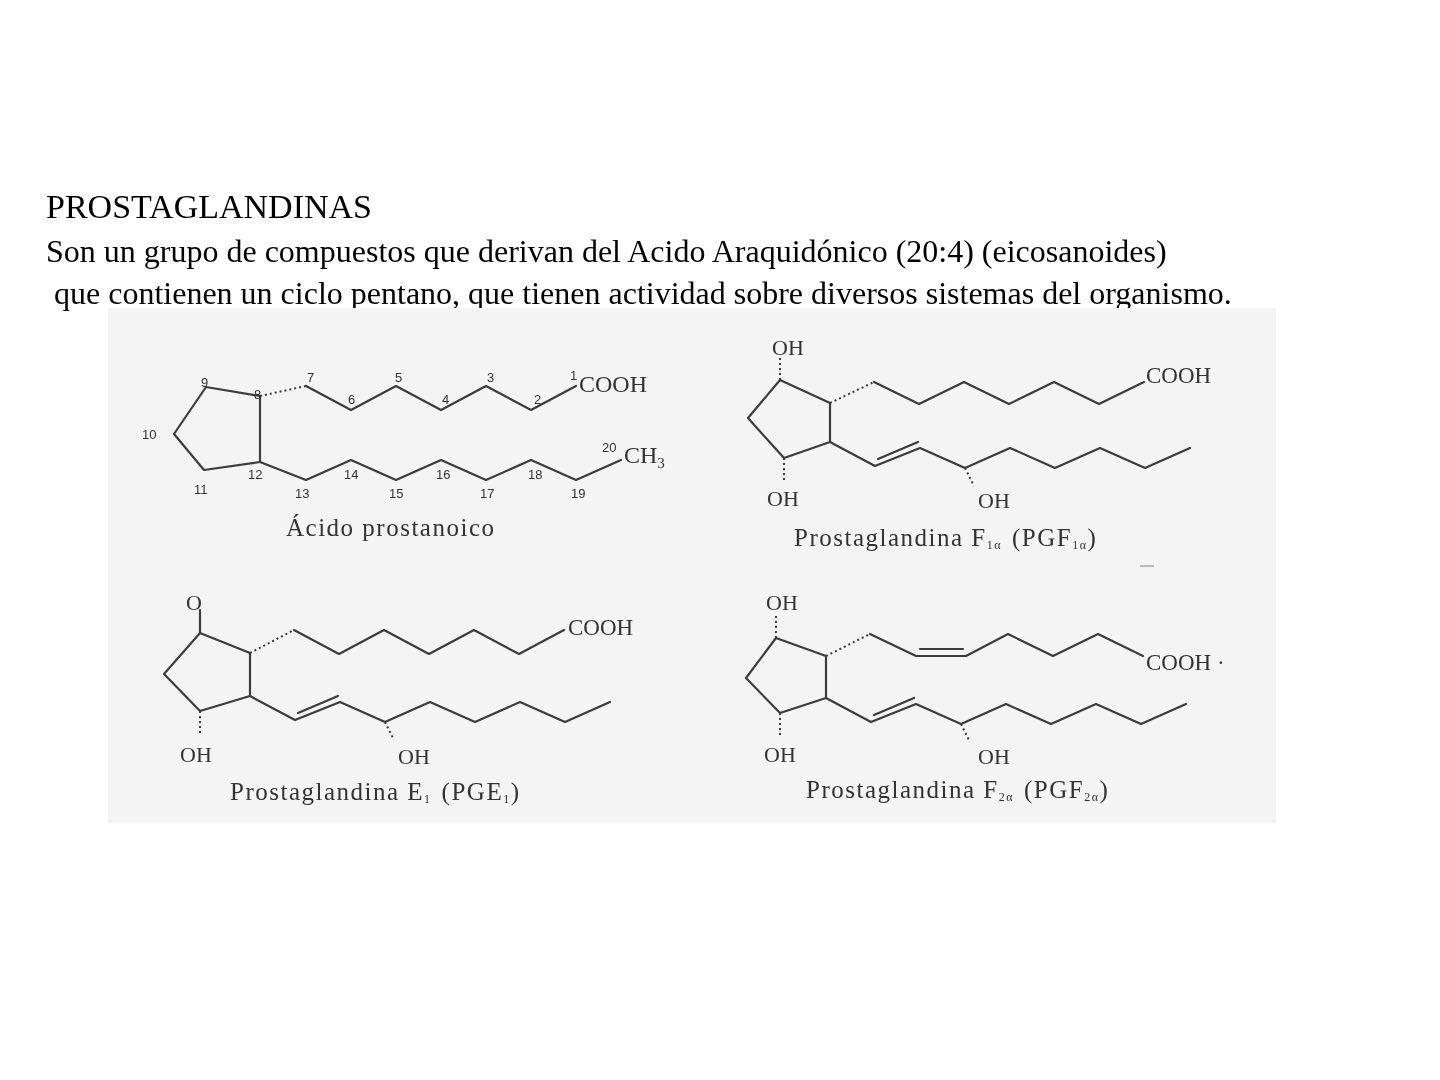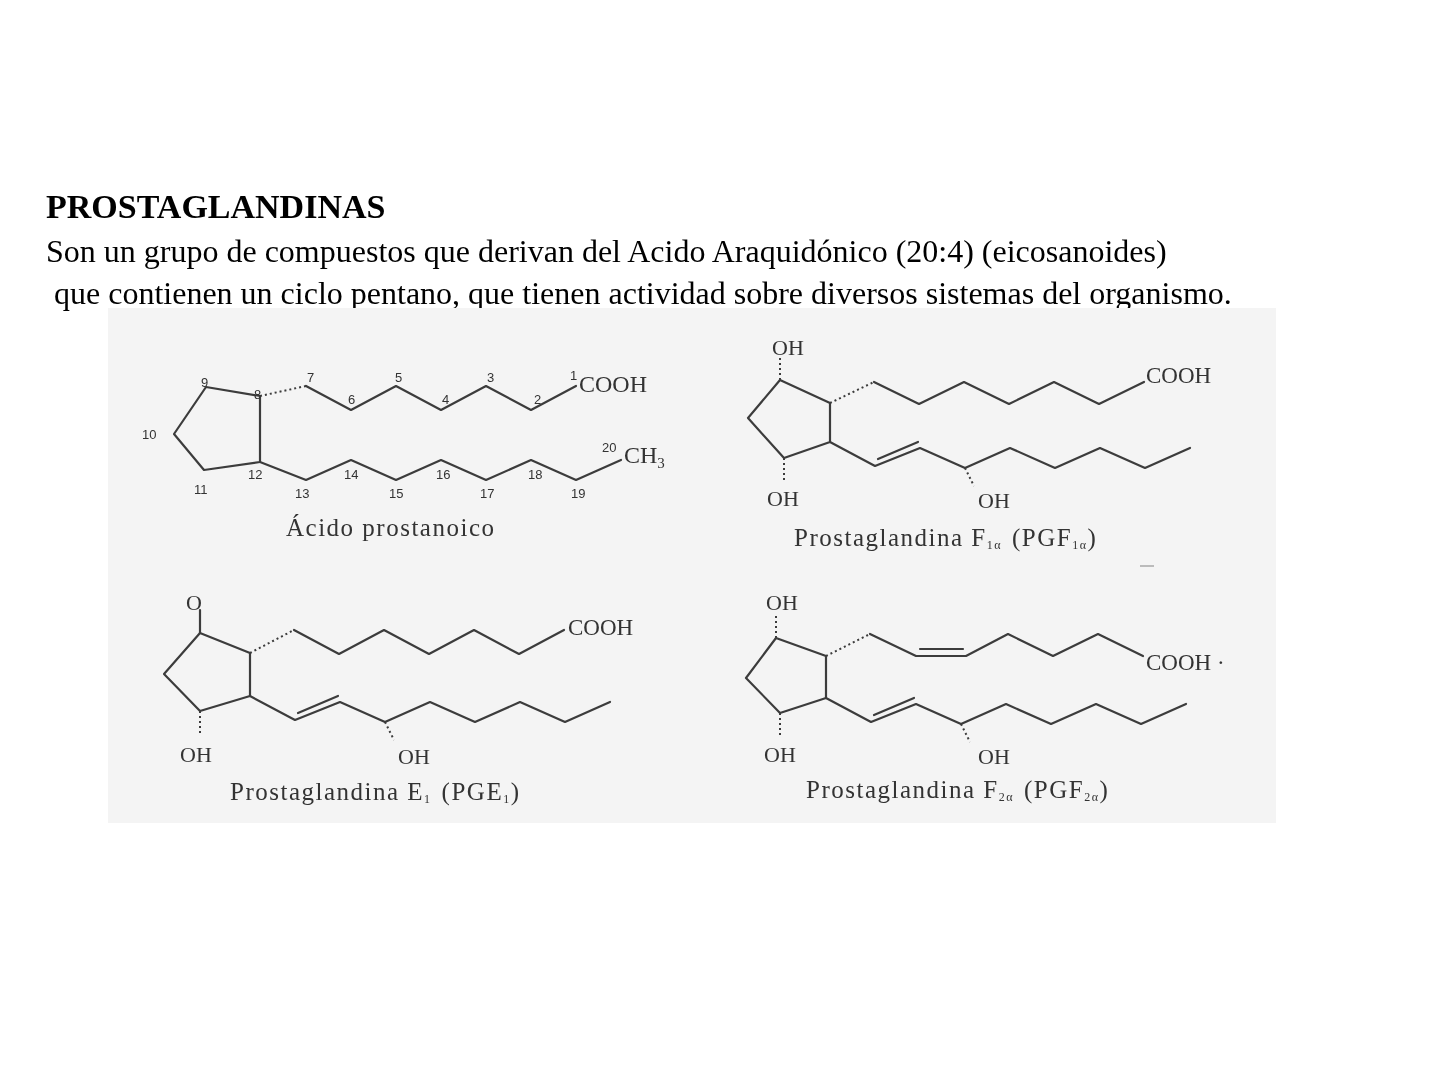--- a/index.html
+++ b/index.html
@@ -1,18 +1,18 @@
 <!DOCTYPE html>
 <html><head>
 <meta charset="utf-8">
 <style>
   html, body { margin: 0; padding: 0; background: #ffffff; }
   body { width: 1440px; height: 1080px; position: relative; overflow: hidden;
          font-family: "Liberation Serif", "DejaVu Serif", serif; color: #000; }
-  .title { position: absolute; left: 46px; top: 188px; font-size: 34px; font-weight: bold; letter-spacing: 0px; }
+  .title { position: absolute; left: 46px; top: 188px; font-size: 34px; font-weight: normal; letter-spacing: 0px; }
   .line1 { position: absolute; left: 46px; top: 233px; font-size: 32px; white-space: nowrap; font-family: Liberation Serif, serif; }
   .line2 { position: absolute; left: 46px; top: 275px; font-size: 32px; white-space: pre; }
   .figure { position: absolute; left: 108px; top: 308px; width: 1168px; height: 515px; background: #f4f4f4; }
   .figure svg { position: absolute; left: 0; top: 0; }
   .bond { stroke: #3c3c3c; stroke-width: 2.2; fill: none; stroke-linejoin: round; stroke-linecap: round; }
   .hash { stroke: #3c3c3c; stroke-width: 2; stroke-dasharray: 2 3; fill: none; }
   .lbl { font-family: "Liberation Serif", "DejaVu Serif", serif; fill: #333; }
   .num { font-family: "Liberation Sans", "DejaVu Sans", sans-serif; fill: #333; font-size: 13px; }
   .cap { font-family: "Liberation Serif", "DejaVu Serif", serif; fill: #333; font-size: 25px; letter-spacing: 1.5px; }
 </style>

